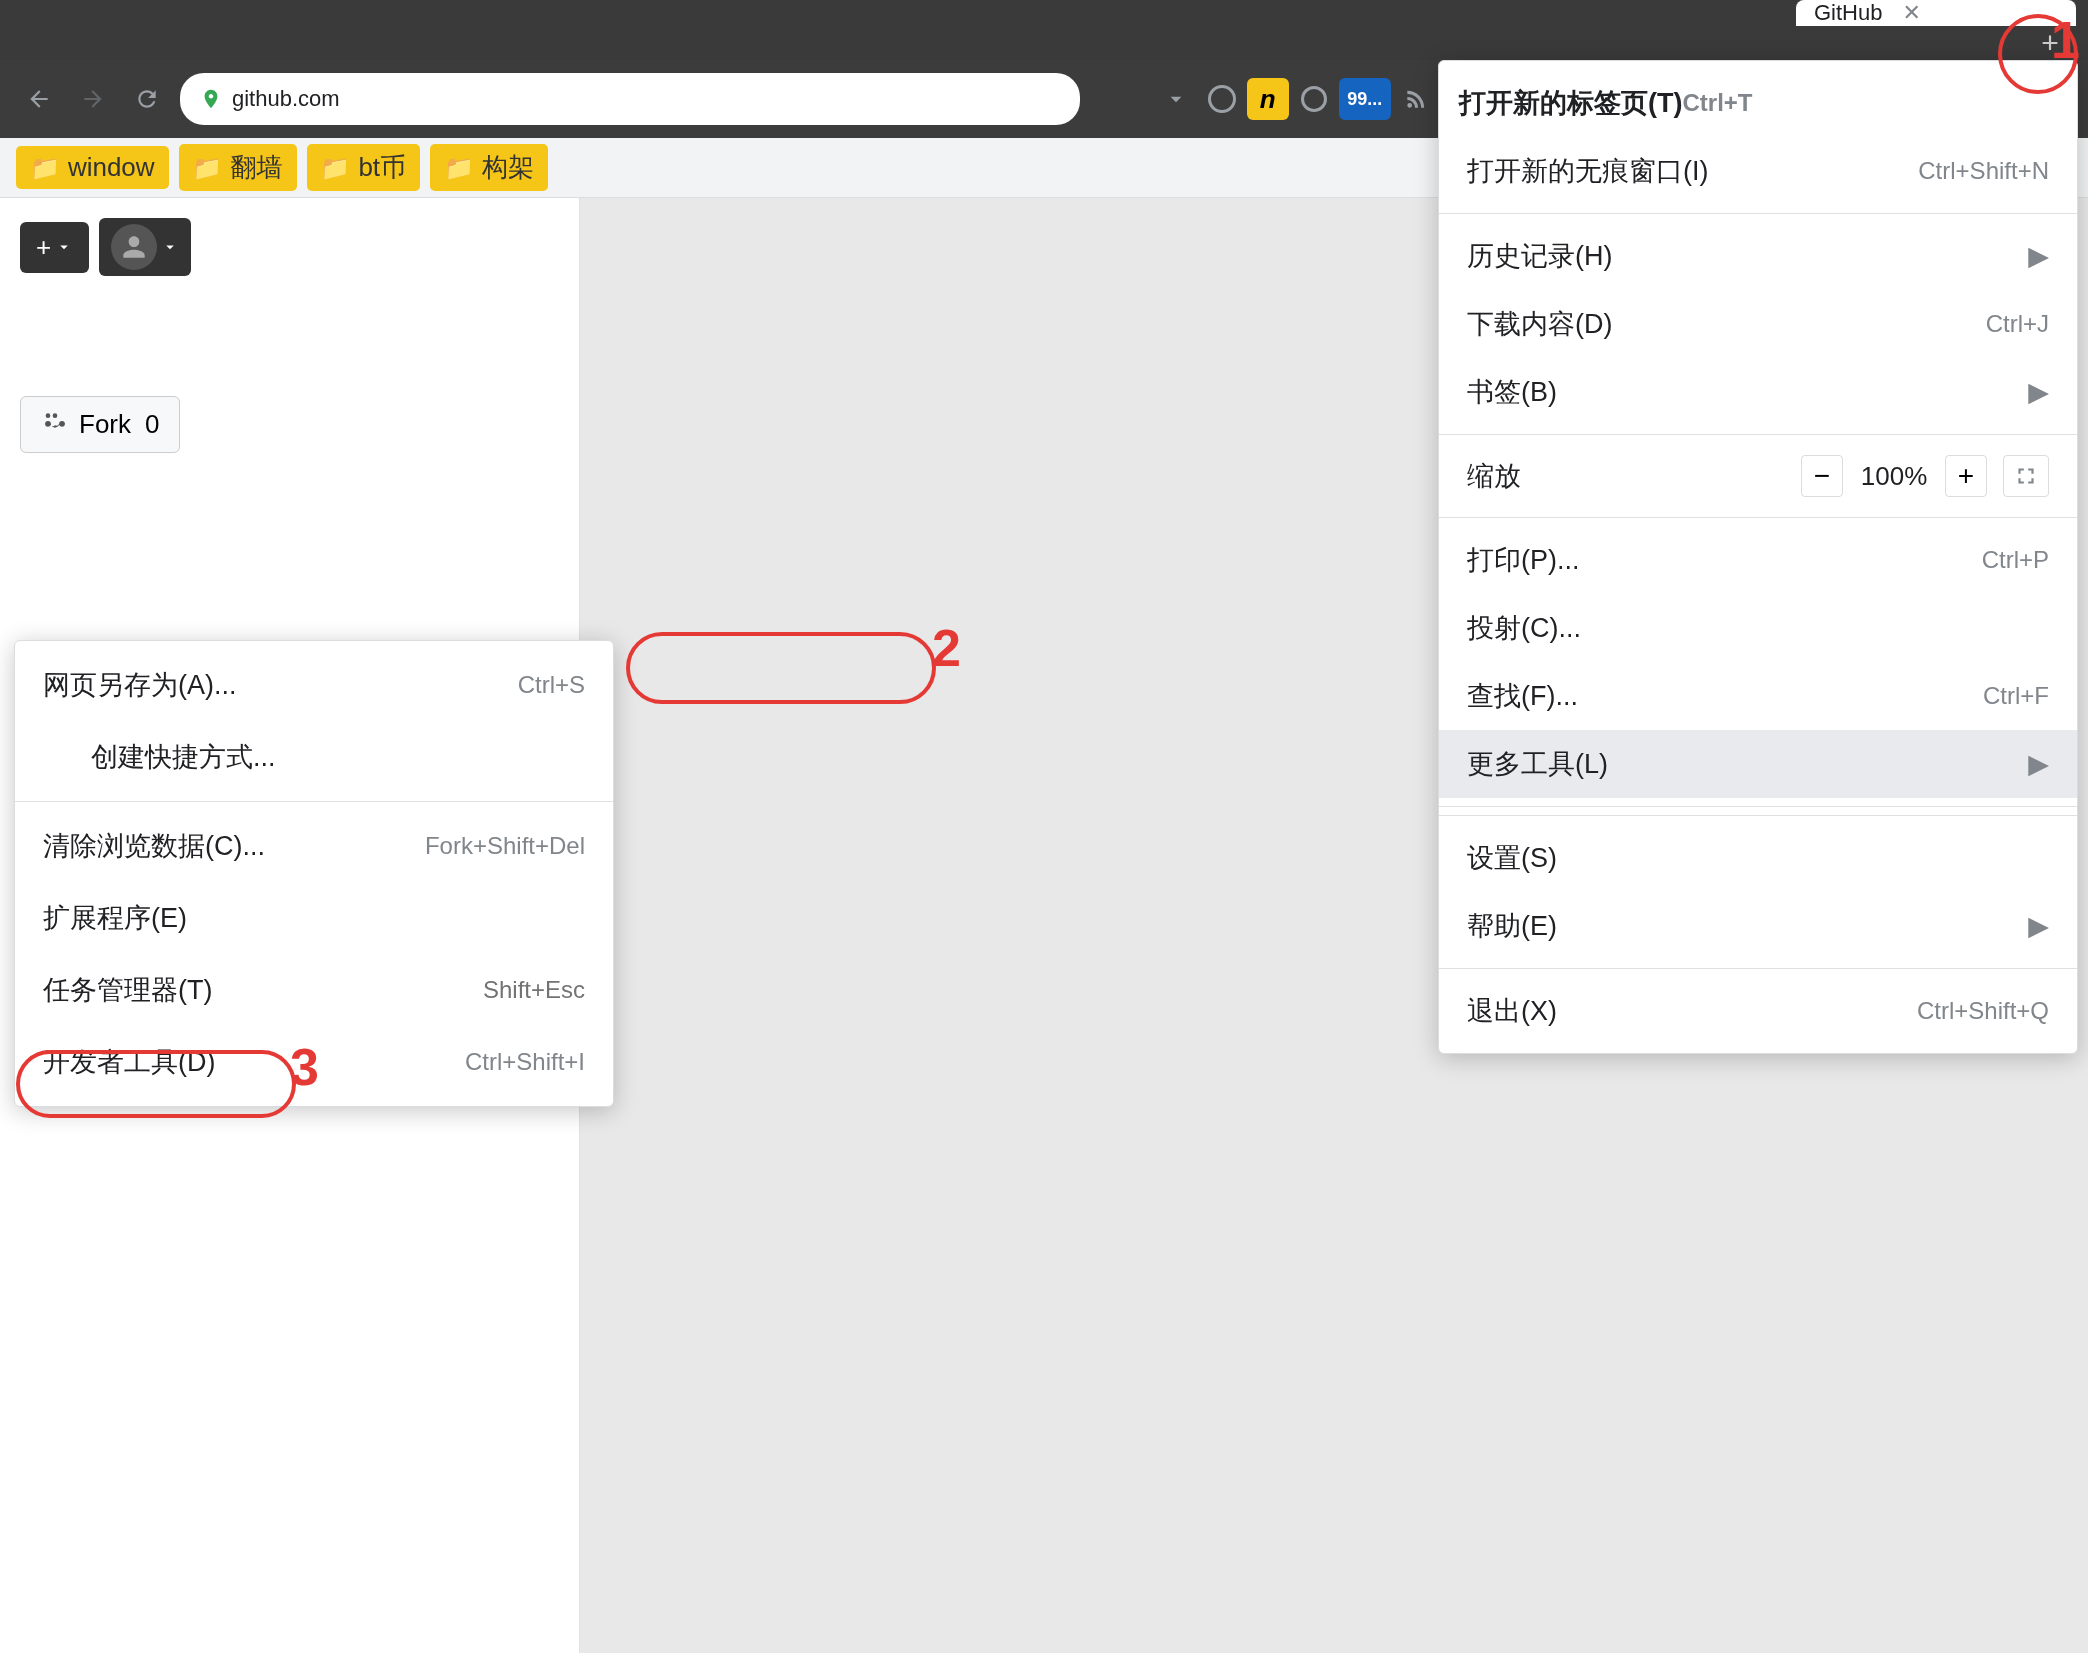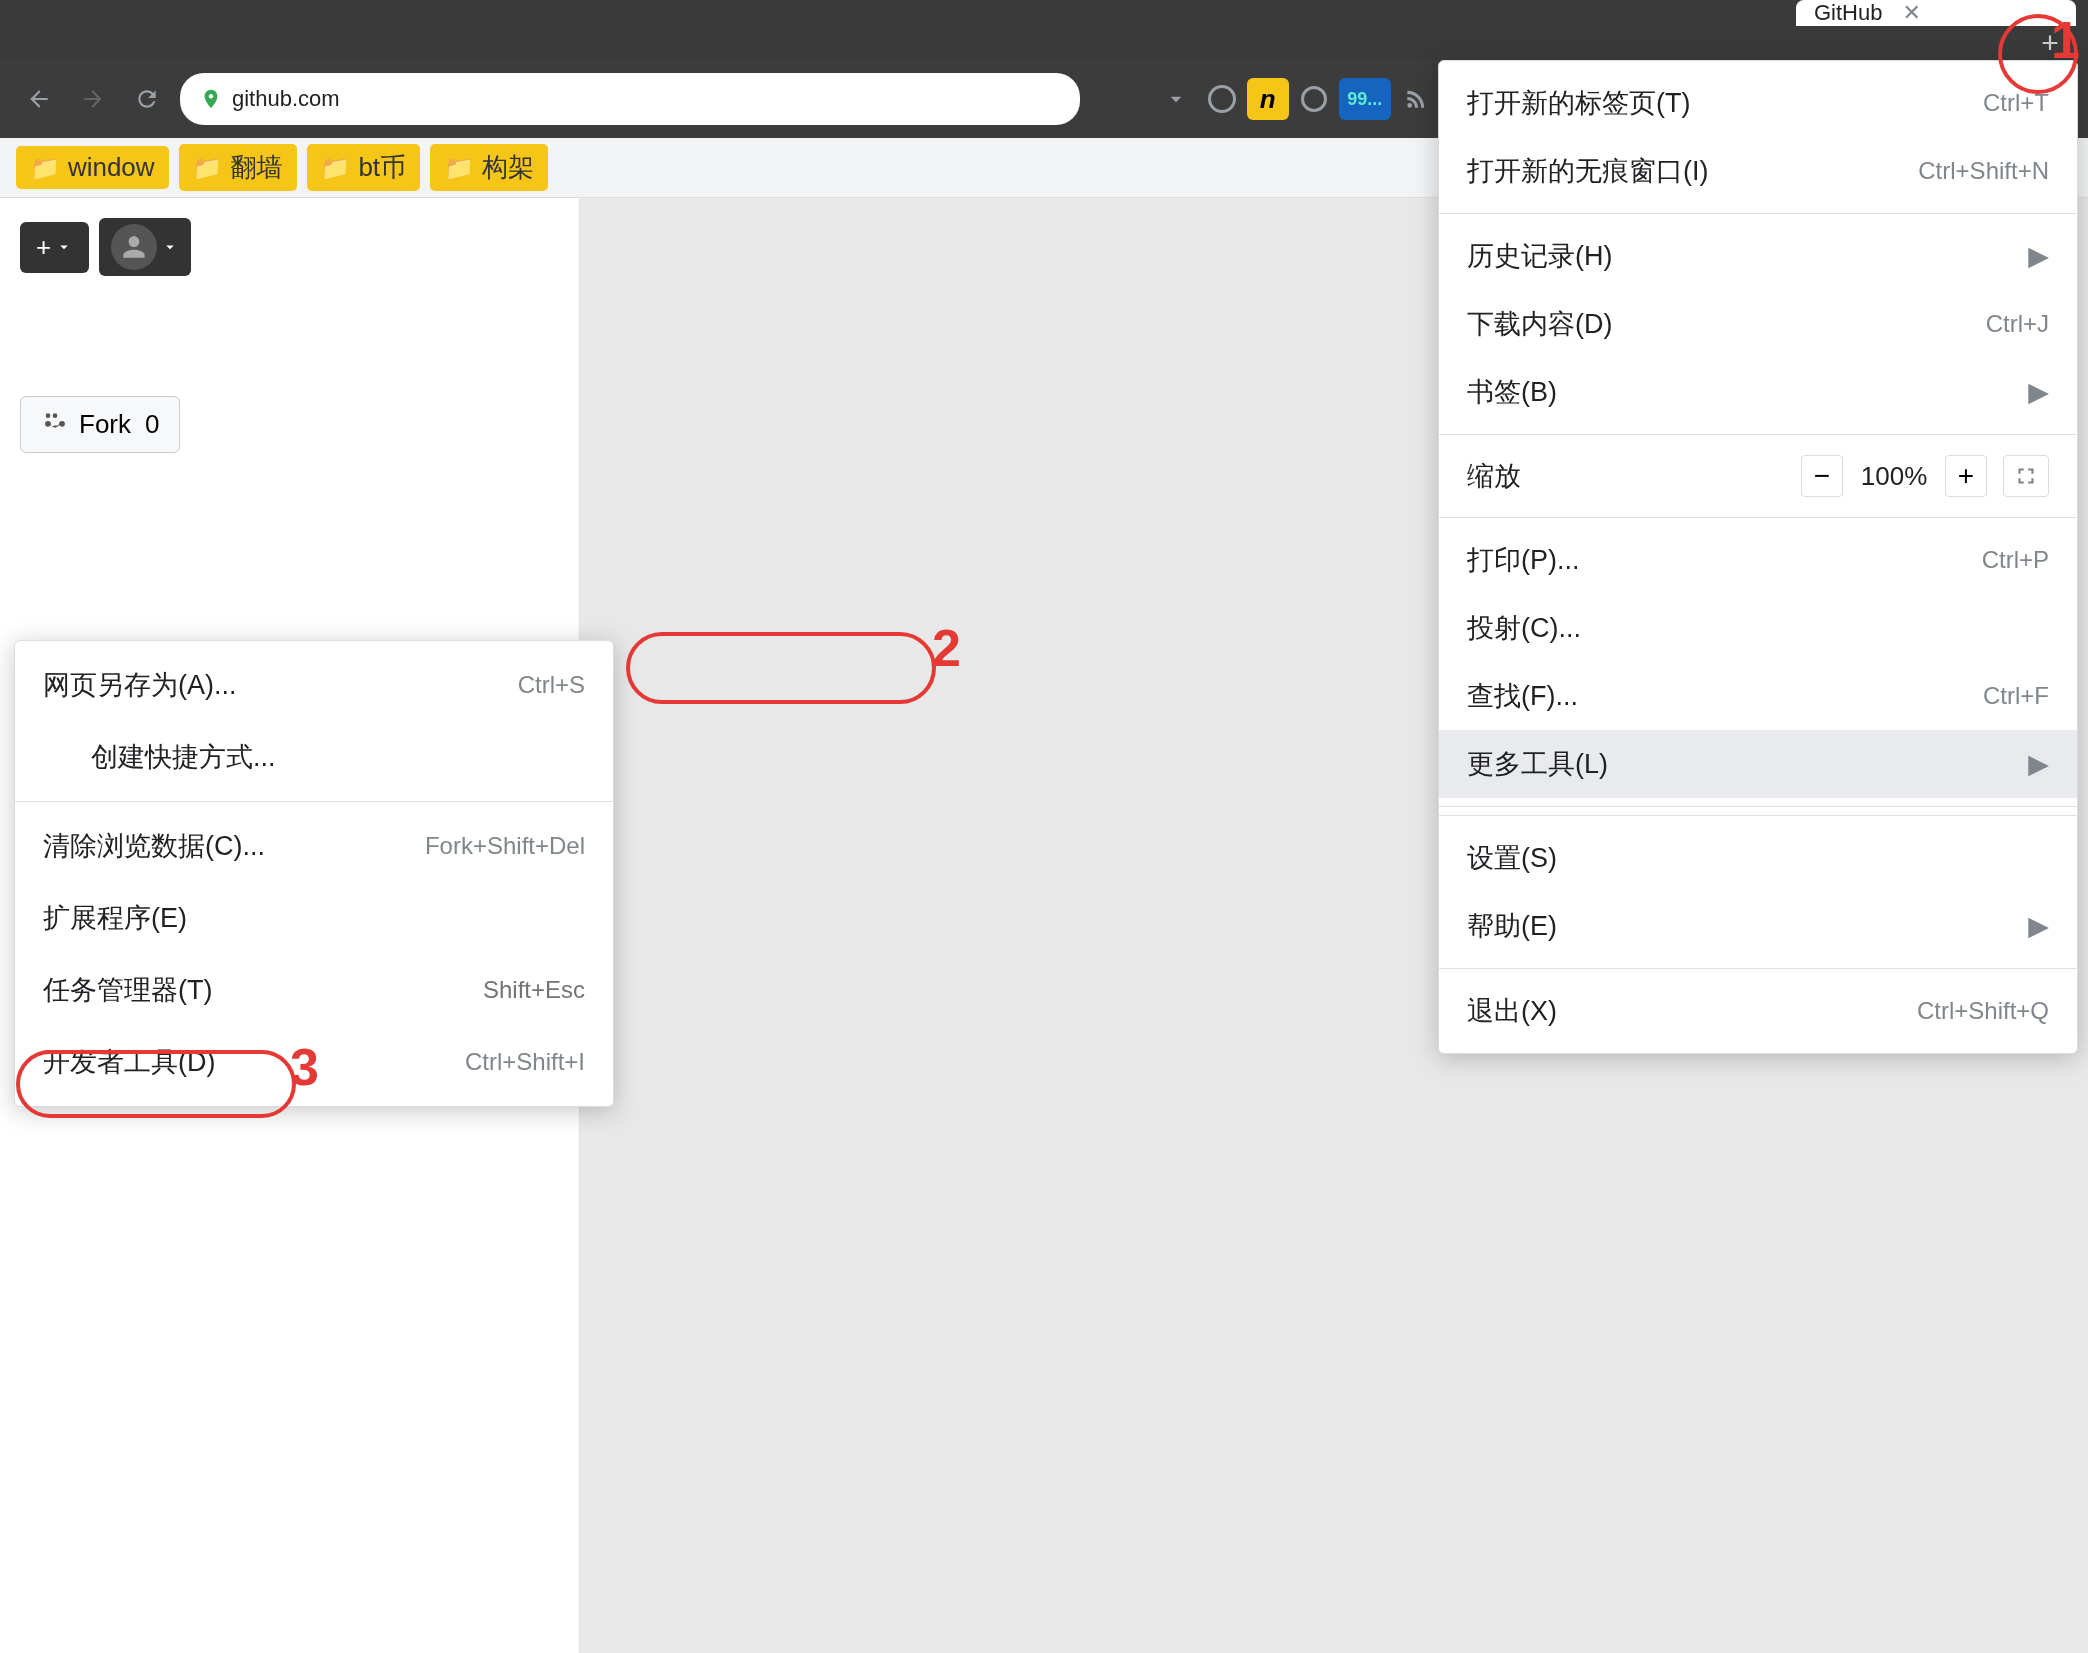--- a/index.html
+++ b/index.html
@@ -71,21 +71,21 @@
 
         <div style="width:42px;height:42px;background:#f5c518;border-radius:6px;display:flex;align-items:center;justify-content:center;cursor:pointer;">
           <span style="font-size:26px;font-weight:bold;font-style:italic;color:#000;">n</span>
         </div>
 
         <div style="width:42px;height:42px;display:flex;align-items:center;justify-content:center;cursor:pointer;">
           <div style="width:26px;height:26px;border:3px solid #9aa0a6;border-radius:50%;"></div>
         </div>
 
         <div style="width:52px;height:42px;background:#1565c0;border-radius:6px;display:flex;align-items:center;justify-content:center;cursor:pointer;position:relative;">
-          <span style="font-size:18px;font-weight:bold;color:#5eead4;">99...</span>
+          <span style="font-size:18px;font-weight:bold;color:#ffffff;">99...</span>
         </div>
 
         <div style="width:42px;height:42px;display:flex;align-items:center;justify-content:center;cursor:pointer;">
           <svg width="26" height="26" viewBox="0 0 24 24" fill="#9aa0a6">
               <path d="M6.18 15.64a2.18 2.18 0 0 1 2.18 2.18C8.36 19.01 7.38 20 6.18 20C4.98 20 4 19.01 4 17.82a2.18 2.18 0 0 1 2.18-2.18M4 4.44A15.56 15.56 0 0 1 19.56 20h-2.83A12.73 12.73 0 0 0 4 7.27V4.44m0 5.66a9.9 9.9 0 0 1 9.9 9.9h-2.83A7.07 7.07 0 0 0 4 12.93V10.1z"></path>
             </svg>
         </div>
 
         <div style="width:42px;height:42px;display:flex;align-items:center;justify-content:center;cursor:pointer;">
           <span style="font-size:26px;color:#9aa0a6;font-weight:bold;">A</span>
@@ -185,21 +185,21 @@
             <path d="M6 2a2 2 0 0 0-2 2 2 2 0 0 0 2 2 2 2 0 0 0 2-2 2 2 0 0 0-2-2m6 0a2 2 0 0 0-2 2 2 2 0 0 0 2 2 2 2 0 0 0 2-2 2 2 0 0 0-2-2m-6 6.5A2.5 2.5 0 0 0 3.5 11 2.5 2.5 0 0 0 6 13.5c1 0 1.87-.59 2.28-1.44A4.74 4.74 0 0 0 12 14.26a4.74 4.74 0 0 0 3.72-2.2C16.13 12.91 17 13.5 18 13.5A2.5 2.5 0 0 0 20.5 11 2.5 2.5 0 0 0 18 8.5a2.5 2.5 0 0 0-2.5 2.5c0 .08.01.16.02.23A2.74 2.74 0 0 1 12 12.26a2.74 2.74 0 0 1-3.52-.03A2.5 2.5 0 0 0 8.5 11 2.5 2.5 0 0 0 6 8.5Z"></path>
           </svg>
         <span>Fork</span>
         <span style="margin-left:4px;">0</span>
       </div>
     </div>
   </div>
 
   <div style="position:absolute;top:60px;right:10px;width:640px;background:#fff;border:1px solid #dadce0;box-shadow:0 4px 24px rgba(0,0,0,0.22);border-radius:6px;z-index:100;padding:8px 0;">
 
-    <div style="display:flex;align-items:center;justify-content:space-between;padding:16px 28px;font-size:27px;cursor:pointer;color:#202124;">
+    <div style="display:flex;align-items:center;justify-content:flex-start;padding:16px 20px;font-size:27px;cursor:pointer;color:#202124;font-weight:bold;">
       <span>打开新的标签页(T)</span>
       <span style="color:#80868b;font-size:24px;">Ctrl+T</span>
     </div>
 
 
     <div style="display:flex;align-items:center;justify-content:space-between;padding:16px 28px;font-size:27px;cursor:pointer;color:#202124;">
       <span>打开新的无痕窗口(I)</span>
       <span style="color:#80868b;font-size:24px;">Ctrl+Shift+N</span>
     </div>
 

